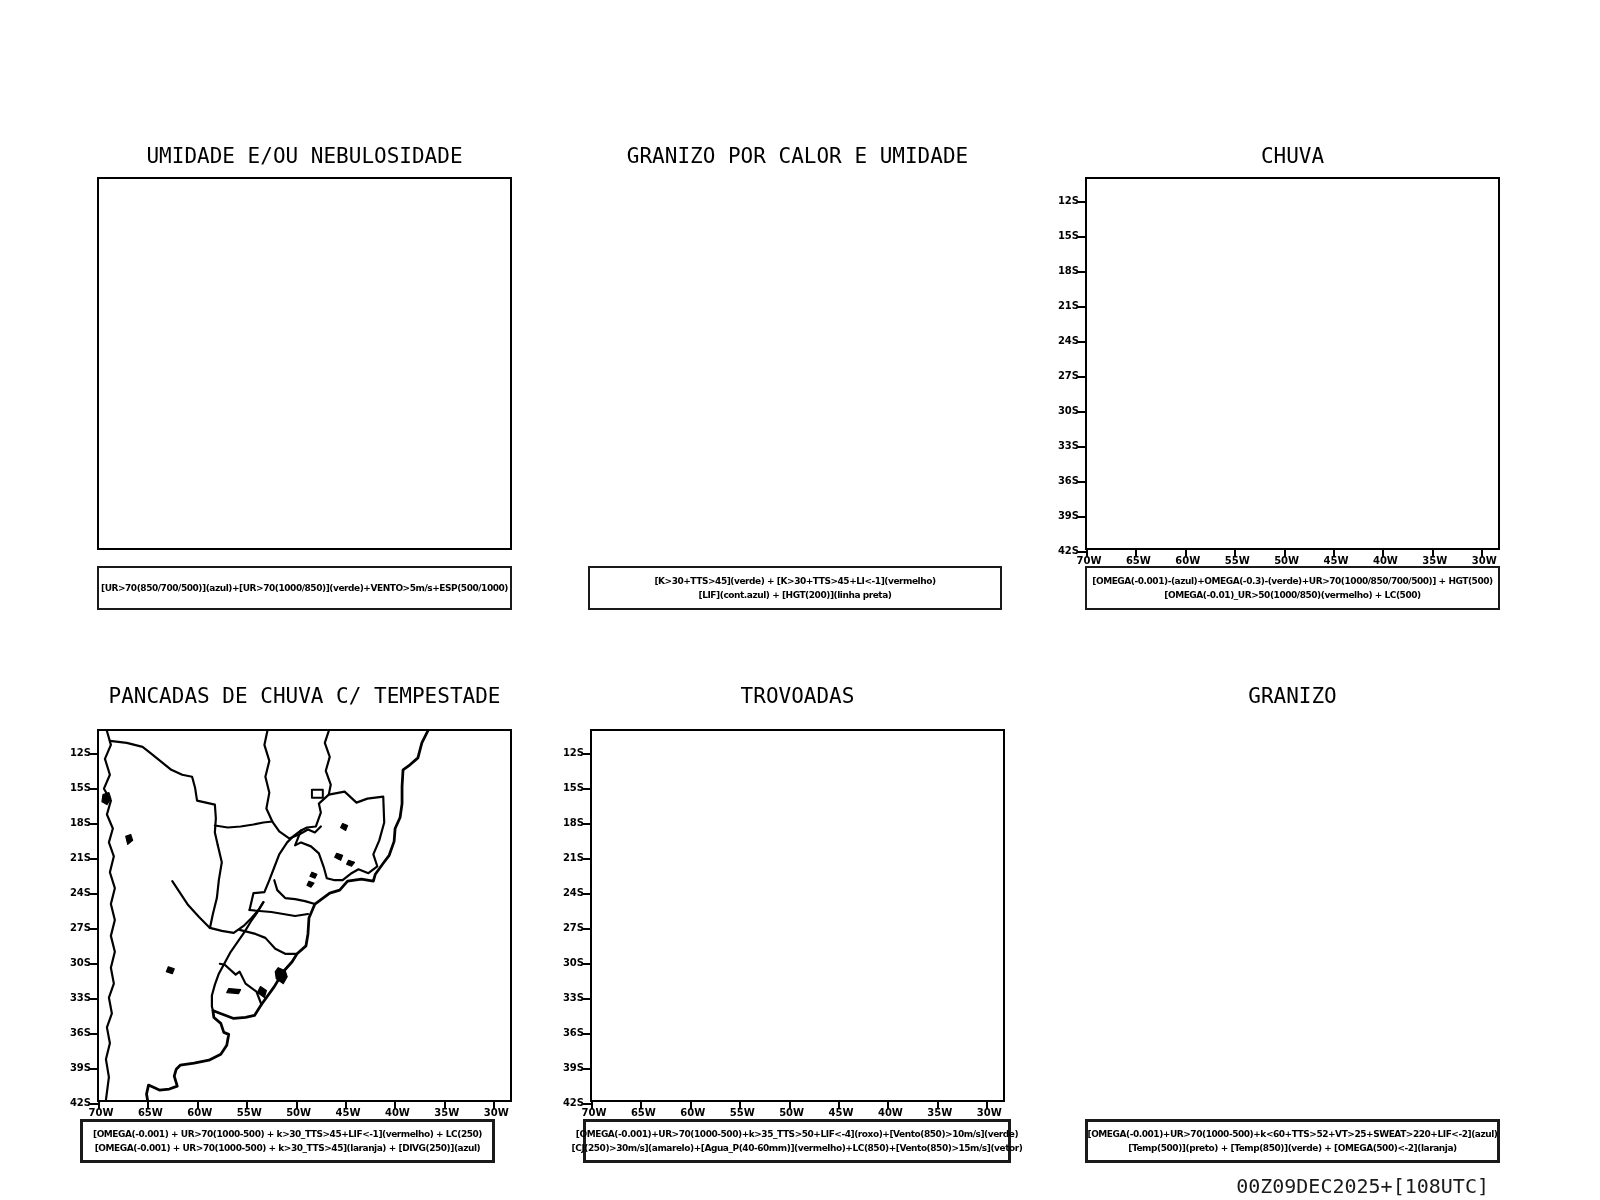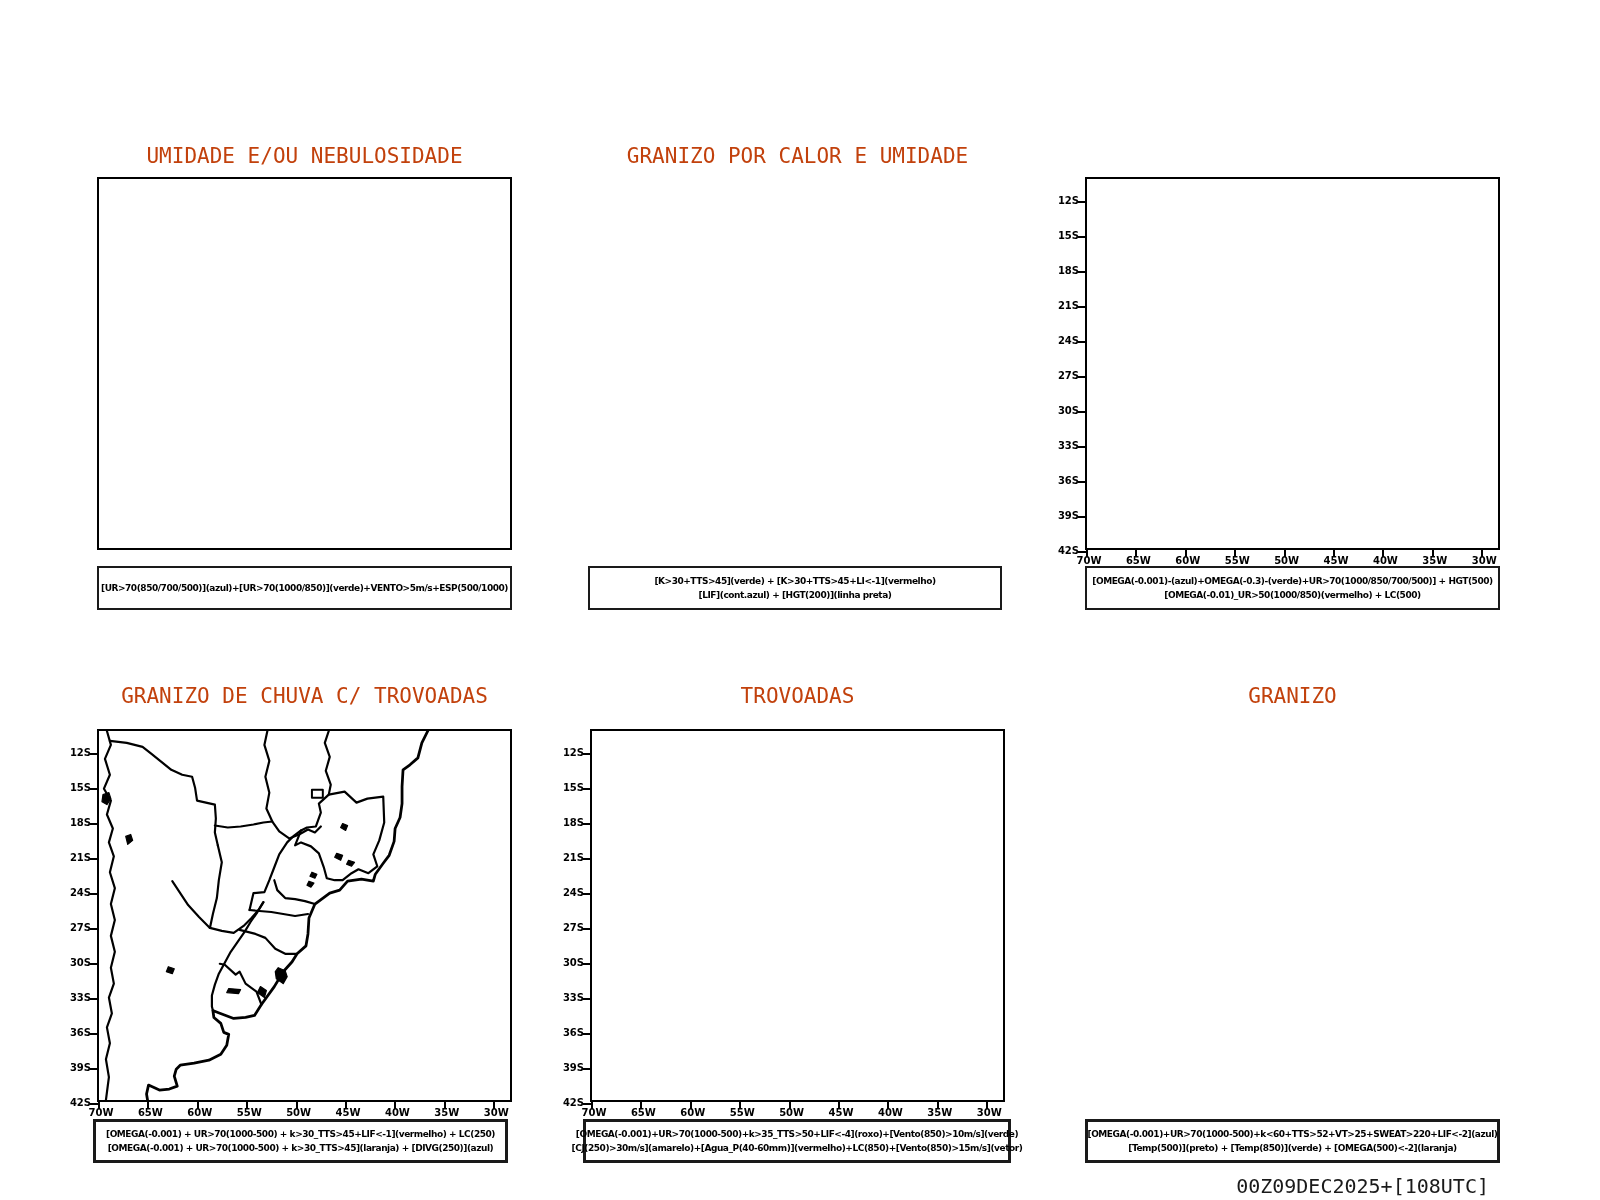--- a/index.html
+++ b/index.html
@@ -1,21 +1,21 @@
 <!DOCTYPE html>
 <html><head>
 <meta charset="utf-8">
 <style>
   html,body{margin:0;padding:0;background:#ffffff;}
   #canvas{position:relative;width:1600px;height:1200px;background:#fff;color:#000;
           font-family:"DejaVu Sans",sans-serif;overflow:hidden;}
   .main-title{position:absolute;left:150px;top:12px;font-family:"DejaVu Sans Mono",monospace;
           font-size:48px;font-weight:400;white-space:nowrap;letter-spacing:1px;color:#1a1a1a;}
   .panel-title{position:absolute;width:415px;text-align:center;font-family:"DejaVu Sans Mono",monospace;
-          font-size:21px;color:#c2410c;white-space:nowrap;}
+          font-size:21px;color:#000000;white-space:nowrap;}
   .plotbox{position:absolute;width:415px;height:373px;border:2px solid #000;box-sizing:border-box;background:#fff;}
   .captionbox{position:absolute;width:415px;height:44px;border:2px solid #1a1a1a;box-sizing:border-box;
           display:flex;flex-direction:column;justify-content:center;align-items:center;gap:1px;background:#fff;}
   .captionbox.thick{border-width:3px;}
   .cl{font-size:9px;font-weight:bold;letter-spacing:-0.45px;white-space:nowrap;line-height:13px;color:#000;}
   .mid-title{position:absolute;left:590px;width:415px;top:640px;text-align:center;
           font-family:"DejaVu Sans Mono",monospace;font-size:28px;color:#1a1a1a;white-space:nowrap;}
   .footer{position:absolute;left:1085px;width:404px;top:1174px;text-align:right;
           font-family:"DejaVu Sans Mono",monospace;font-size:20px;color:#1a1a1a;white-space:nowrap;}
   .ylab{position:absolute;width:36px;left:-44px;height:12px;line-height:12px;text-align:right;
@@ -42,20 +42,21 @@
   <div class="captionbox" style="left:97px;top:566px;">
     <div class="cl">[UR&gt;70(850/700/500)](azul)+[UR&gt;70(1000/850)](verde)+VENTO&gt;5m/s+ESP(500/1000)</div>
   </div>
 
   <div class="panel-title" style="left:590px;top:144px;">GRANIZO POR CALOR E UMIDADE</div>
   <div class="captionbox" style="left:588px;top:566px;width:414px;">
     <div class="cl">[K&gt;30+TTS&gt;45](verde)  +  [K&gt;30+TTS&gt;45+LI&lt;-1](vermelho)</div>
     <div class="cl">[LIF](cont.azul)  +  [HGT(200)](linha preta)</div>
   </div>
 
+  <div class="panel-title" style="left:1085px;top:144px;">CHUVA</div>
   <div class="plotbox" style="left:1085px;top:177px;">
       <div class="ylab" style="top: 16.3125px;">12S</div>
       <div class="ytick" style="top: 22.3125px;"></div>
       <div class="ylab" style="top: 51.2812px;">15S</div>
       <div class="ytick" style="top: 57.2812px;"></div>
       <div class="ylab" style="top: 86.25px;">18S</div>
       <div class="ytick" style="top: 92.25px;"></div>
       <div class="ylab" style="top: 121.219px;">21S</div>
       <div class="ytick" style="top: 127.219px;"></div>
       <div class="ylab" style="top: 156.188px;">24S</div>
@@ -90,21 +91,21 @@
       <div class="xtick" style="left: 344.833px; top: 371px;"></div>
       <div class="xlab" style="left: 375.238px; top: 376px;">30W</div>
       <div class="xtick" style="left: 394.238px; top: 371px;"></div>
     </div>
   <div class="captionbox" style="left:1085px;top:566px;">
     <div class="cl">[OMEGA(-0.001)-(azul)+OMEGA(-0.3)-(verde)+UR&gt;70(1000/850/700/500)]  +  HGT(500)</div>
     <div class="cl">[OMEGA(-0.01)_UR&gt;50(1000/850)(vermelho)  +  LC(500)</div>
   </div>
 
 
-  <div class="panel-title" style="left:97px;top:684px;">GRANIZO DE CHUVA C/ TROVOADAS</div>
+  <div class="panel-title" style="left:97px;top:684px;">PANCADAS DE CHUVA C/ TEMPESTADE</div>
   <div class="plotbox" style="left:97px;top:729px;">
     <svg id="map-svg" viewBox="0 0 415 371" preserveAspectRatio="none">
         <path d="M332,0 L326,12 L322,27 L314,34 L307,39 L306,56 L306,73 L304,87 L299,98 L298,111 L293,125 L287,133 L279,144 L277,151 L265,149 L251,151 L243,160 L233,163 L218,174 L212,188 L211,204 L209,216 L200,224 L195,232 L186,242 L177,257 L164,275 L157,286 L148,288 L136,289 L120,283 L115,281 L116,288 L123,294 L126,303 L131,305 L129,316 L123,325 L111,331 L96,334 L82,336 L78,340 L76,347 L79,357 L71,360 L61,361 L50,356 L48,365 L49,371" class="coast"></path>
         <path d="M8,0 L12,14 L6,28 L11,44 L5,58 L12,70 L8,84 L14,98 L10,112 L15,126 L11,142 L16,158 L12,174 L16,190 L12,206 L16,222 L12,238 L15,254 L10,268 L13,284 L8,298 L11,314 L7,330 L10,348 L7,371" class="border"></path>
         <path d="M11,10 L28,12 L44,16 L53,23 L63,31 L73,39 L84,44 L94,46 L97,57 L99,70 L108,72 L117,74 L118,88 L117,102 L120,115" class="border"></path>
         <path d="M120,115 L124,132 L121,150 L119,168 L115,184 L112,198" class="border"></path>
         <path d="M112,198 L101,187 L90,175 L82,163 L74,151" class="border"></path>
         <path d="M112,198 L124,201 L136,203 L146,196 L154,188 L161,180 L166,172" class="border"></path>
         <path d="M166,172 L160,182 L153,192 L147,202 L140,212 L133,222 L127,233 L121,244 L117,255 L114,266 L114,277 L115,281" class="border"></path>
         <path d="M164,275 L159,262 L148,254 L142,242 L138,245 L127,235 L122,234" class="border"></path>
@@ -163,21 +164,21 @@
       <div class="xtick" style="left: 196.619px; top: 371px;"></div>
       <div class="xlab" style="left: 227.024px; top: 376px;">45W</div>
       <div class="xtick" style="left: 246.024px; top: 371px;"></div>
       <div class="xlab" style="left: 276.429px; top: 376px;">40W</div>
       <div class="xtick" style="left: 295.429px; top: 371px;"></div>
       <div class="xlab" style="left: 325.833px; top: 376px;">35W</div>
       <div class="xtick" style="left: 344.833px; top: 371px;"></div>
       <div class="xlab" style="left: 375.238px; top: 376px;">30W</div>
       <div class="xtick" style="left: 394.238px; top: 371px;"></div>
     </div>
-  <div class="captionbox thick" style="left:93px;top:1119px;">
+  <div class="captionbox thick" style="left:80px;top:1119px;">
     <div class="cl">[OMEGA(-0.001)  +  UR&gt;70(1000-500)  +  k&gt;30_TTS&gt;45+LIF&lt;-1](vermelho)  +  LC(250)</div>
     <div class="cl">[OMEGA(-0.001)  +  UR&gt;70(1000-500)  +  k&gt;30_TTS&gt;45](laranja)  +  [DIVG(250)](azul)</div>
   </div>
 
   <div class="panel-title" style="left:590px;top:684px;">TROVOADAS</div>
   <div class="plotbox" style="left:590px;top:729px;">
       <div class="ylab" style="top: 16.3125px;">12S</div>
       <div class="ytick" style="top: 22.3125px;"></div>
       <div class="ylab" style="top: 51.2812px;">15S</div>
       <div class="ytick" style="top: 57.2812px;"></div>

